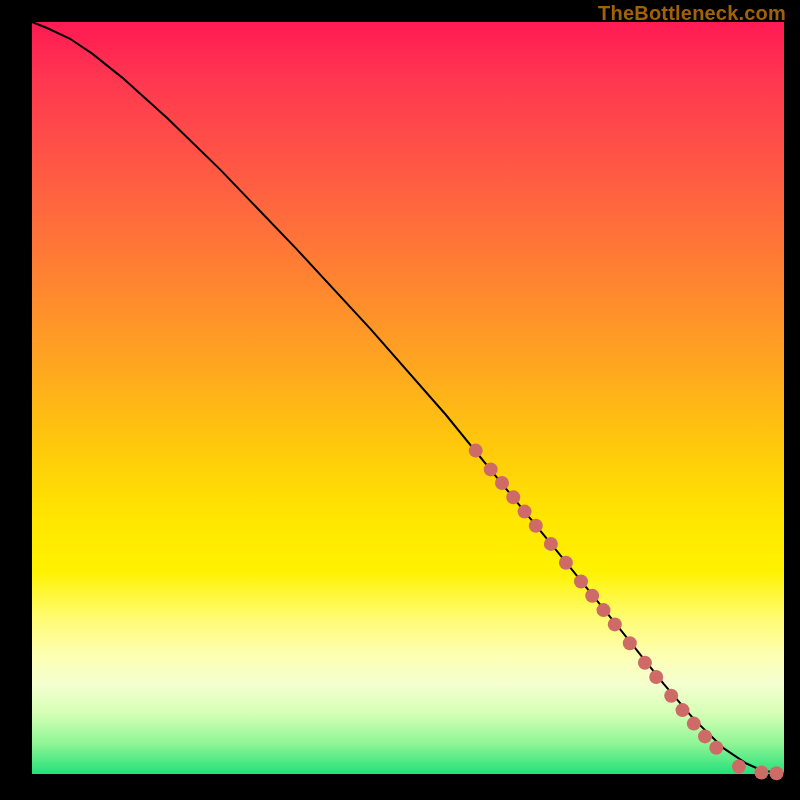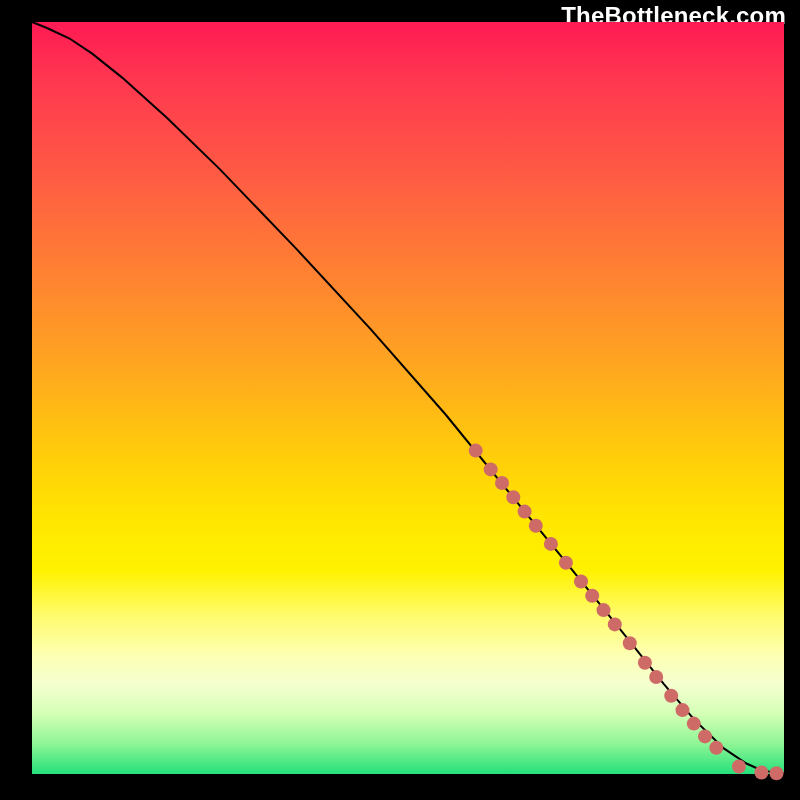--- a/index.html
+++ b/index.html
@@ -39,22 +39,22 @@
       #f5ffd0 88%,
       #d4ffb5 92%,
       #8ef595 96%,
       #24e07a 100%
     );
   }
   .watermark {
     position: absolute;
     top: 2px;
     right: 14px;
-    color: #ffffff;
-    font-size: 24px;
+    color: #a16207;
+    font-size: 20px;
     font-weight: 600;
     letter-spacing: 0.2px;
     user-select: none;
   }
   svg.overlay {
     position: absolute;
     left: 0;
     top: 0;
     width: 752px;
     height: 752px;

